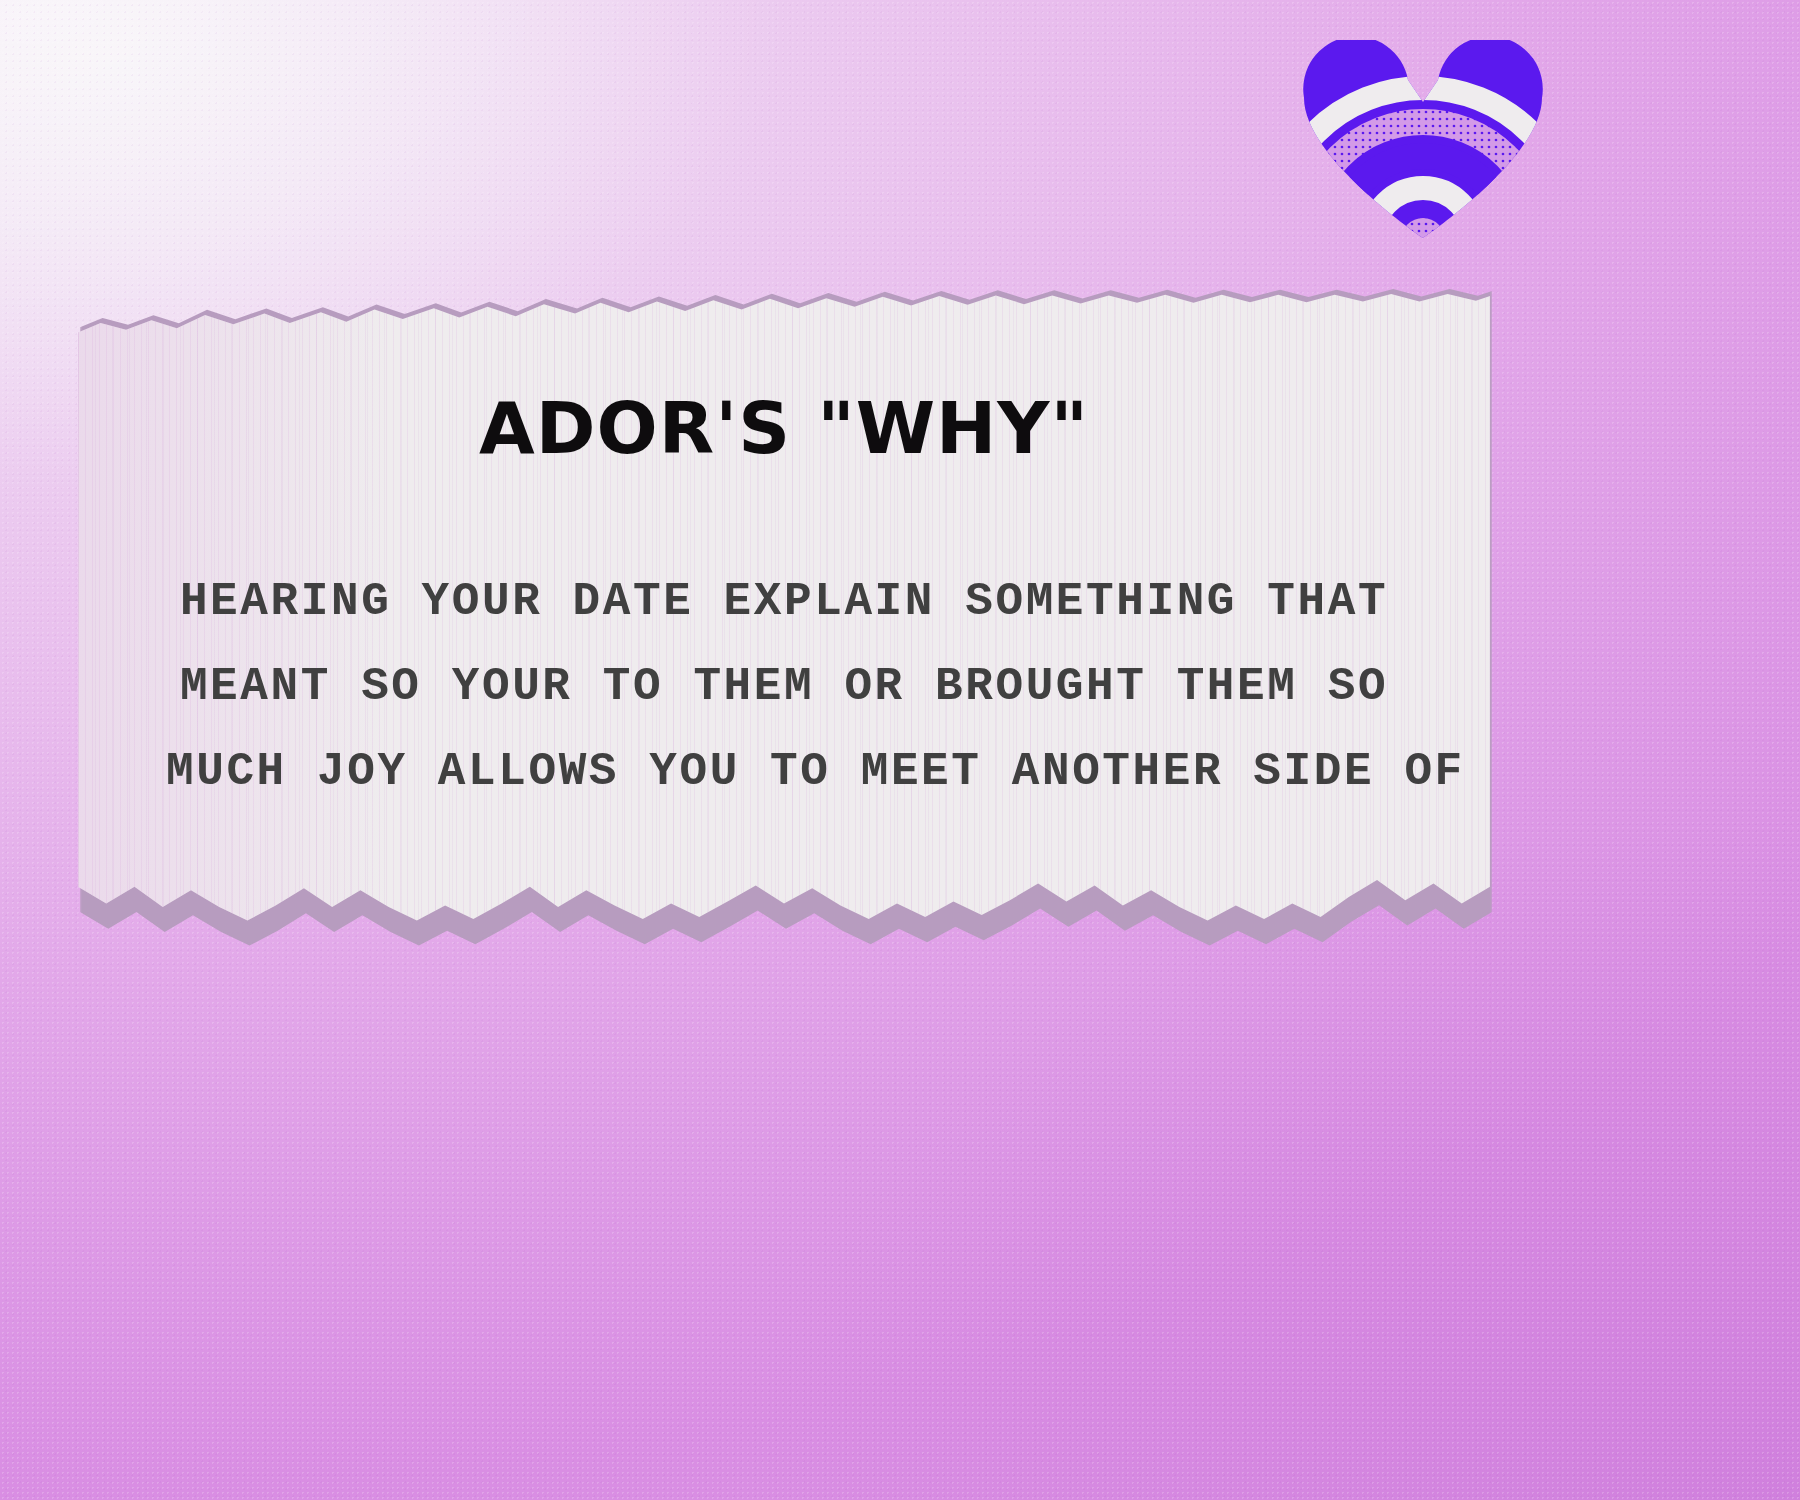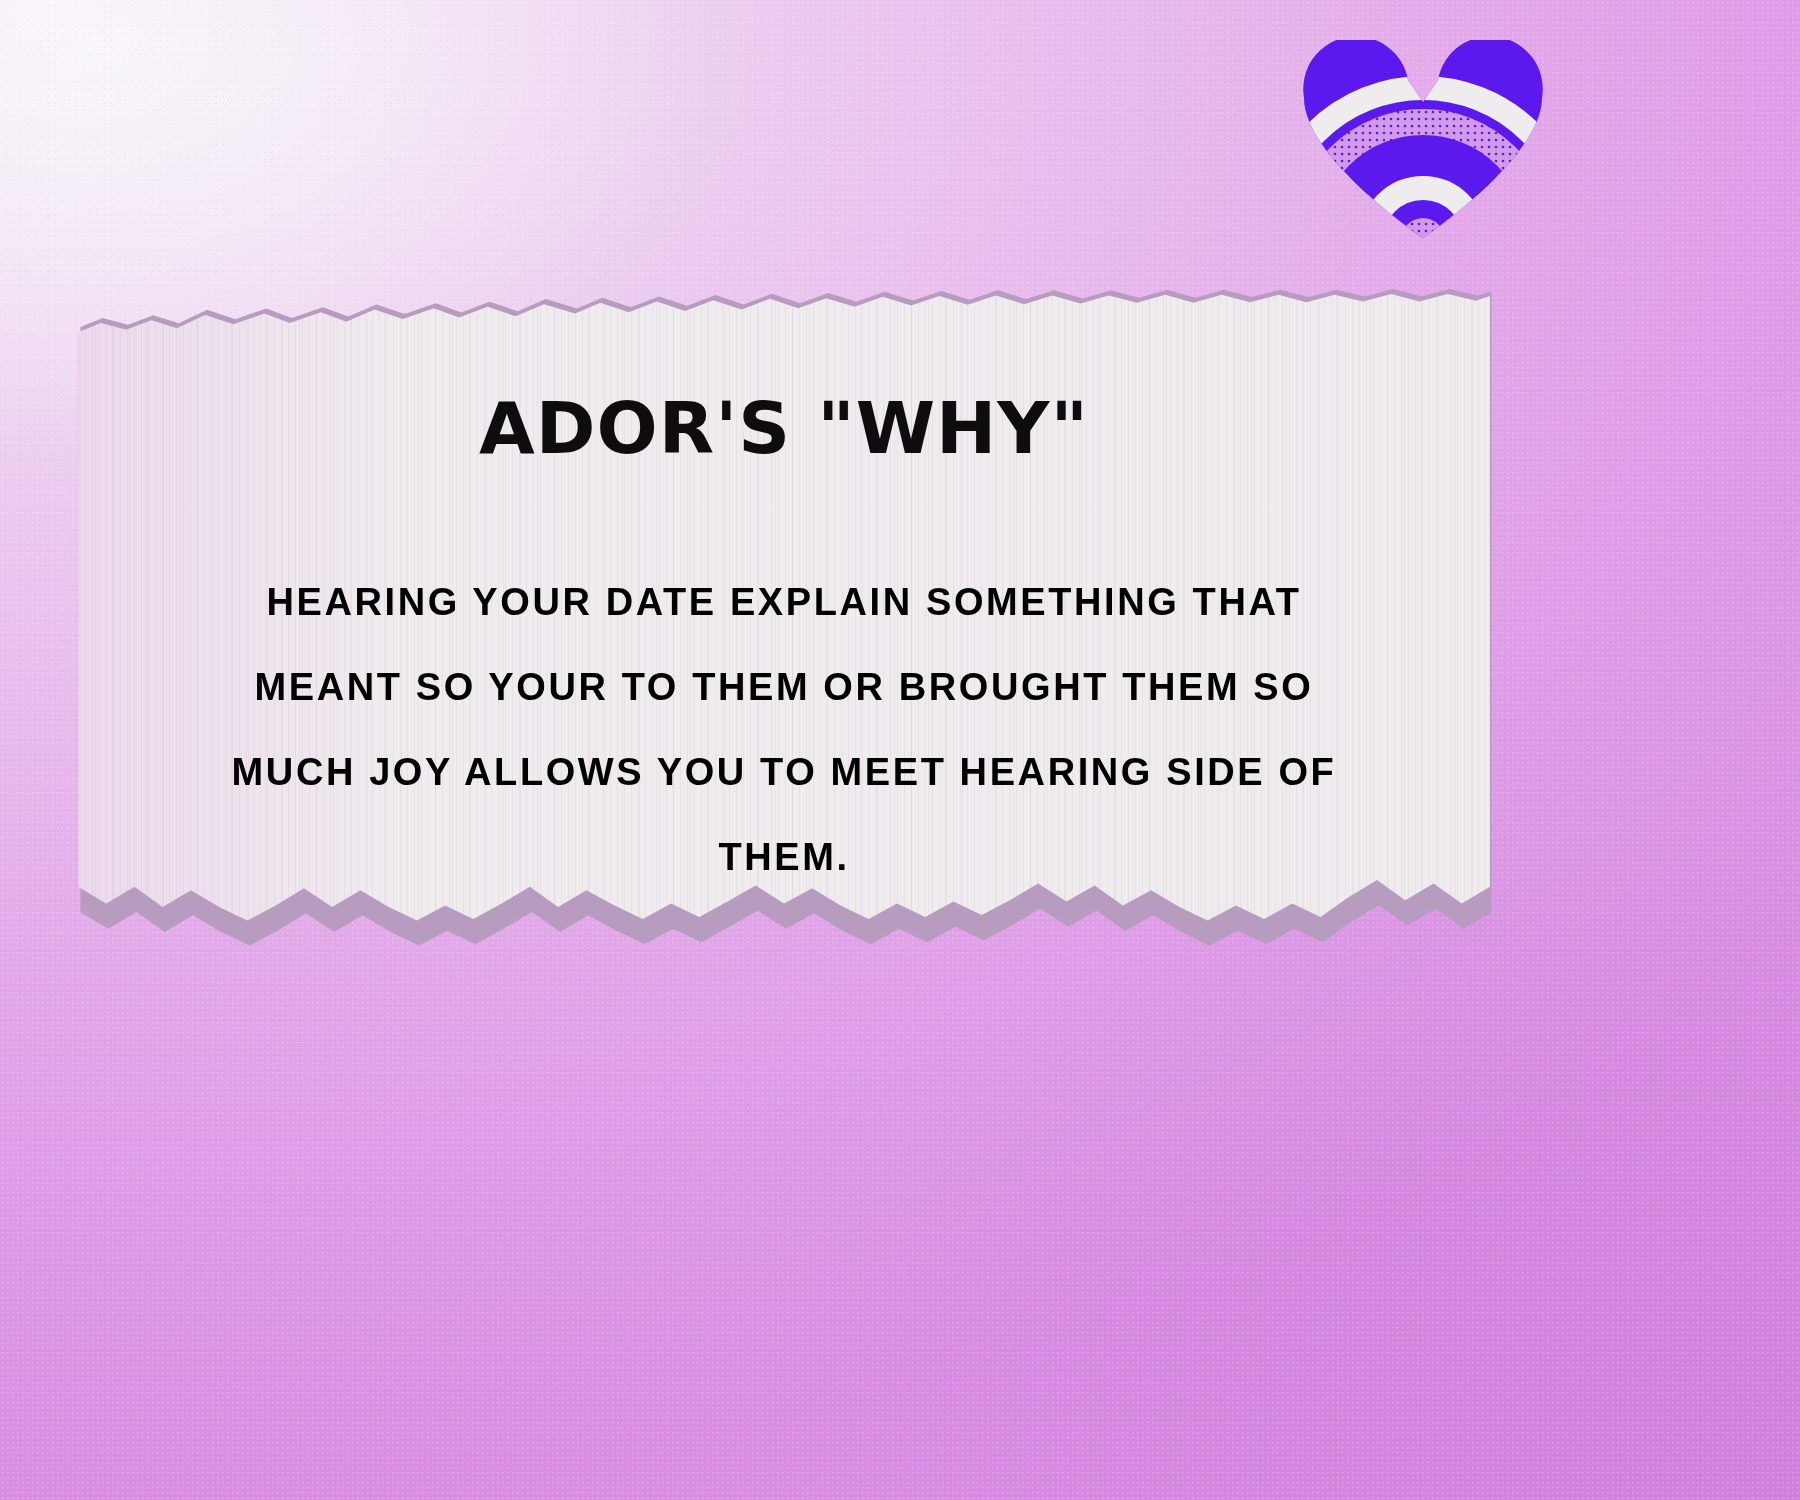--- a/index.html
+++ b/index.html
@@ -160,25 +160,25 @@
   #title {
     font-family:"DejaVu Sans", sans-serif;
     font-weight:bold;
     font-size:72px;
     letter-spacing:1px;
     color:#0e0c0e;
     line-height:1;
     margin-bottom:96px;
   }
   #body-text {
-    font-family:Liberation Sans, sans-serif;
+    font-family:Liberation Mono, monospace;
     font-weight:bold;
-    font-size:38px;
+    font-size:46px;
     letter-spacing:2.6px;
-    color:#000000;
+    color:#404040;
     line-height:85px;
     padding:0 18px;
   }
   .body-line { display:block; white-space:nowrap; }
 </style>
 </head>
 <body>
 
 <div id="bg"></div>
 <div id="bg-sheen"></div>
@@ -215,17 +215,16 @@
   <div class="paper-layer" id="paper-shadow"></div>
   <div class="paper-layer" id="paper">
     <div id="paper-texture"></div>
   </div>
 
   <div id="content">
     <h1 id="title">ADOR'S "WHY"</h1>
     <div id="body-text">
       <span class="body-line">HEARING YOUR DATE EXPLAIN SOMETHING THAT</span>
       <span class="body-line">MEANT SO YOUR TO THEM OR BROUGHT THEM SO</span>
-      <span class="body-line">MUCH JOY ALLOWS YOU TO MEET HEARING SIDE OF</span>
-      <span class="body-line">THEM.</span>
+      <span class="body-line">MUCH JOY ALLOWS YOU TO MEET ANOTHER SIDE OF</span>
     </div>
   </div>
 </div>
 
 </body></html>

